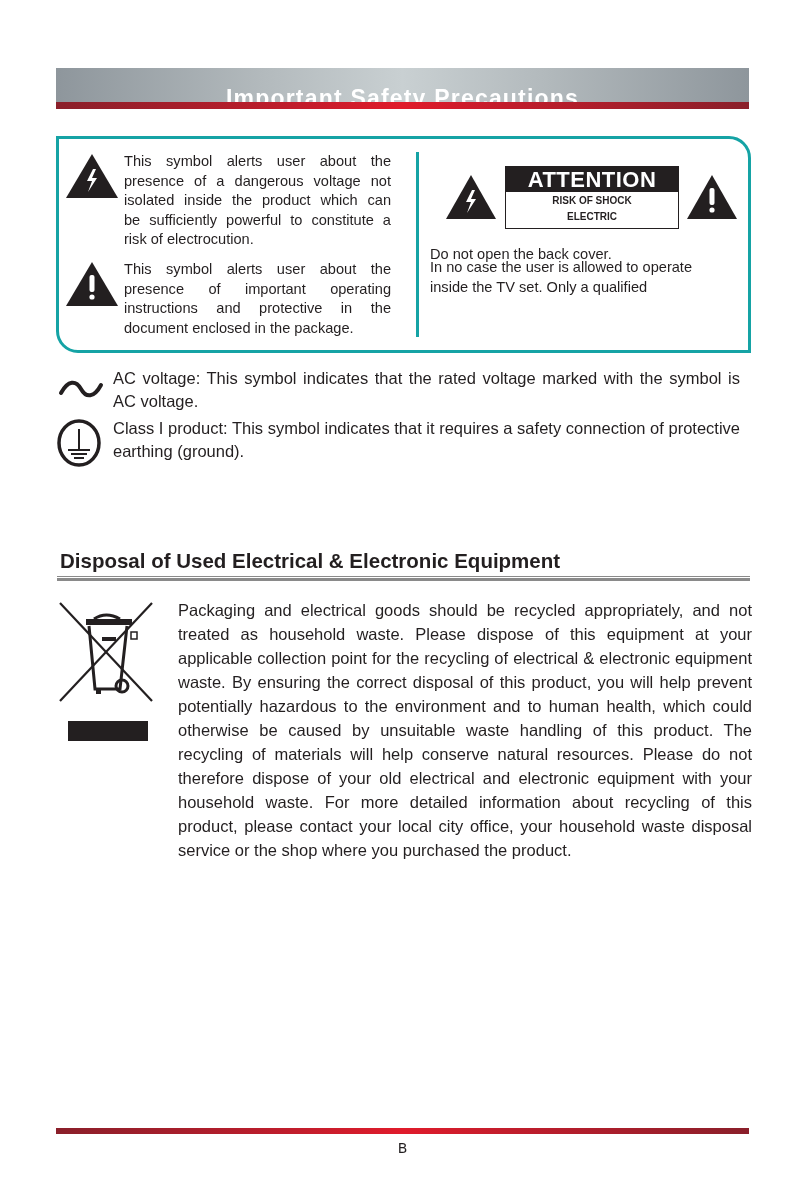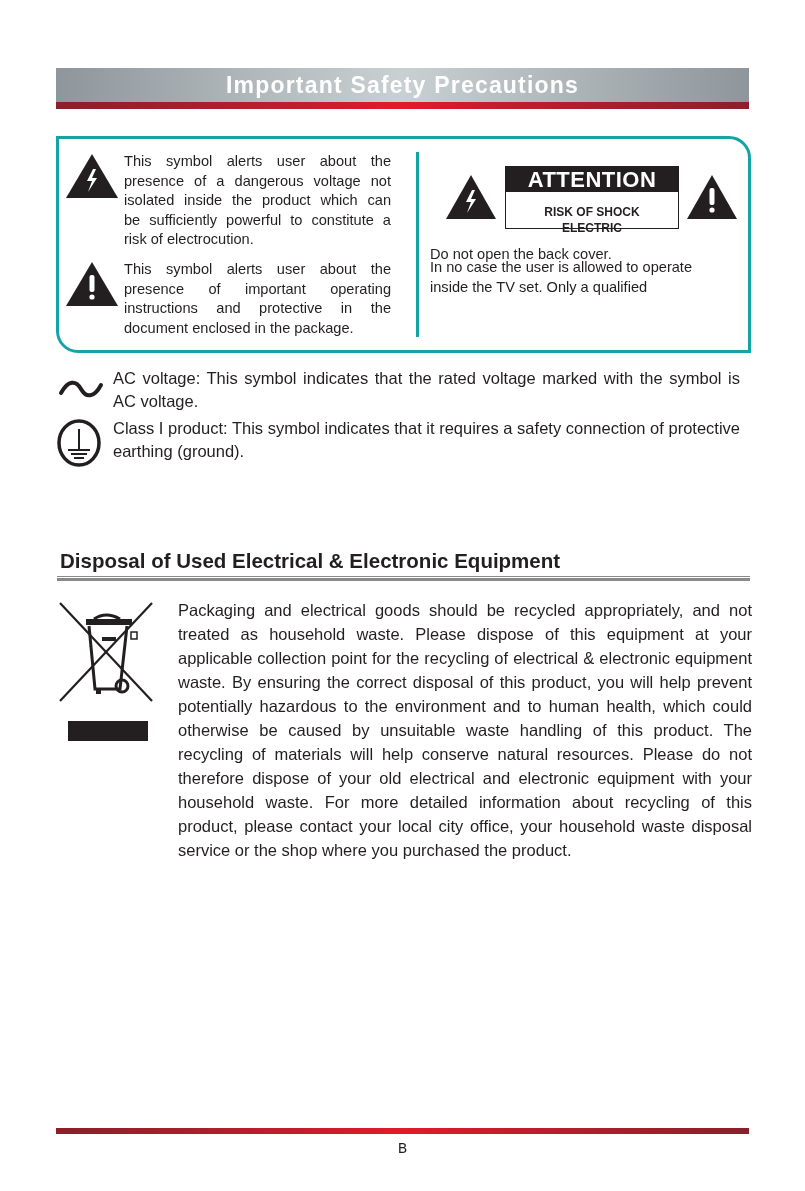--- a/index.html
+++ b/index.html
@@ -1,37 +1,37 @@
 <!DOCTYPE html>
 <html><head>
 <meta charset="utf-8">
 <style>
   html, body { margin: 0; padding: 0; background: #ffffff; }
   body { width: 805px; height: 1191px; position: relative; overflow: hidden;
          font-family: "Liberation Sans", sans-serif; color: #231f20; }
 
   .banner { position: absolute; left: 56px; top: 68px; width: 693px; height: 41px;
             background: linear-gradient(90deg, #8e969c 0%, #b3babd 30%, #c9d0d2 50%, #b3babd 70%, #8e969c 100%); }
-  .banner-title { position: absolute; left: 0; right: 0; top: 4px; text-align: center;
+  .banner-title { position: absolute; left: 0; right: 0; top: 17px; text-align: center;
                   color: #ffffff; font-weight: bold; font-size: 23px; letter-spacing: 1.2px; }
   .banner-red { position: absolute; left: 0; right: 0; bottom: 0; height: 7px;
                 background: linear-gradient(90deg, #8a1f2a 0%, #c21d2c 35%, #e01b2b 50%, #c21d2c 65%, #8a1f2a 100%); }
 
   .warn-box { position: absolute; left: 56px; top: 136px; width: 689px; height: 211px;
               border: 3px solid #15a3a5; border-radius: 0 22px 0 22px; box-sizing: content-box; }
   .divider-v { position: absolute; left: 416px; top: 152px; width: 3px; height: 185px; background: #15a3a5; }
 
   .tri { position: absolute; }
   .para { position: absolute; font-size: 14.6px; line-height: 19.6px; text-align: justify; text-align-last: justify; }
   .para .last { text-align-last: left; }
 
   .attn { position: absolute; left: 505px; top: 166px; width: 172px; height: 61px; border: 1.5px solid #231f20; }
   .attn-head { background: #231f20; color: #fff; font-weight: bold; font-size: 22px; text-align: center;
                height: 25px; line-height: 26px; letter-spacing: 0.5px; }
-  .attn-sub { text-align: center; font-weight: bold; font-size: 12px; line-height: 16px; margin-top: 12px; }
+  .attn-sub { text-align: center; font-weight: bold; font-size: 10px; line-height: 16px; margin-top: 1px; }
 
   .center-text { position: absolute; text-align: left; font-size: 14.6px; line-height: 20px; }
 
   .sym-text { position: absolute; left: 113px; width: 627px; font-size: 16.5px; line-height: 23px; text-align: justify; }
 
   .h2 { position: absolute; left: 60px; top: 549px; font-weight: bold; font-size: 20.5px; }
   .h2-line1 { position: absolute; left: 57px; top: 576px; width: 693px; height: 1px; background: #8a8a8a; }
   .h2-line2 { position: absolute; left: 57px; top: 578px; width: 693px; height: 3px; background: #8a8a8a; }
 
   .body-text { position: absolute; left: 178px; top: 598px; width: 574px; font-size: 16.5px; line-height: 24px;

